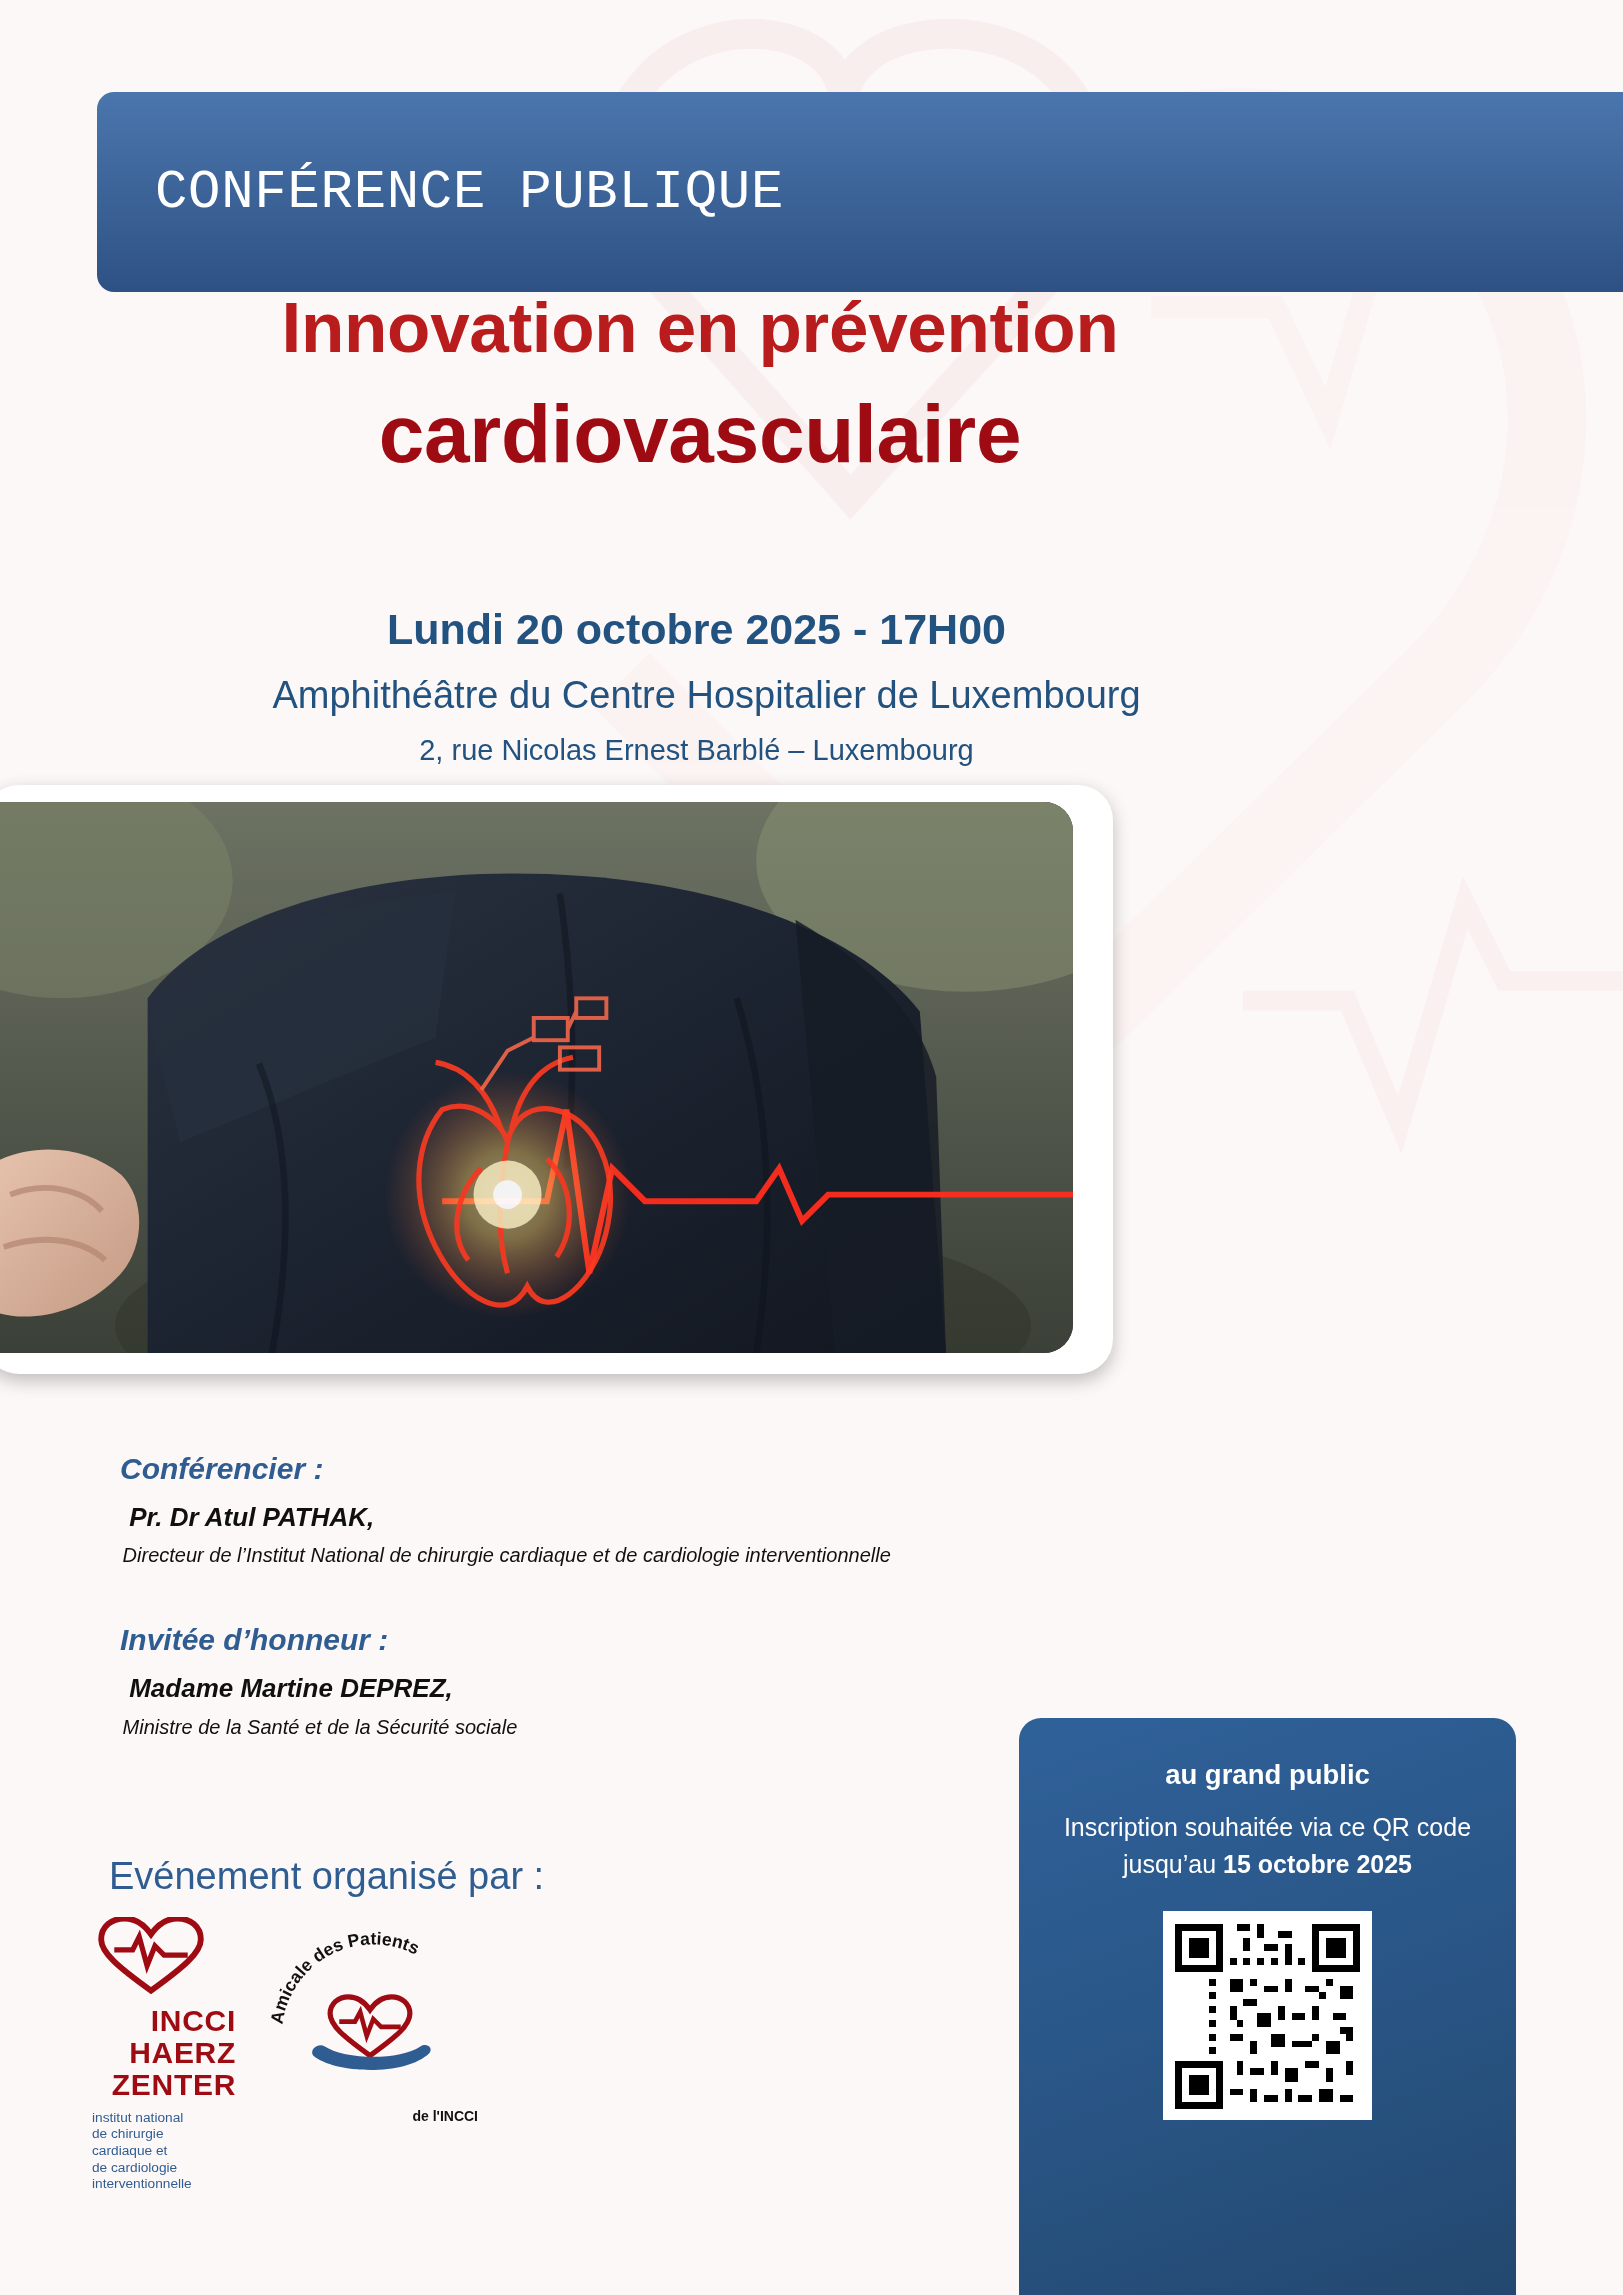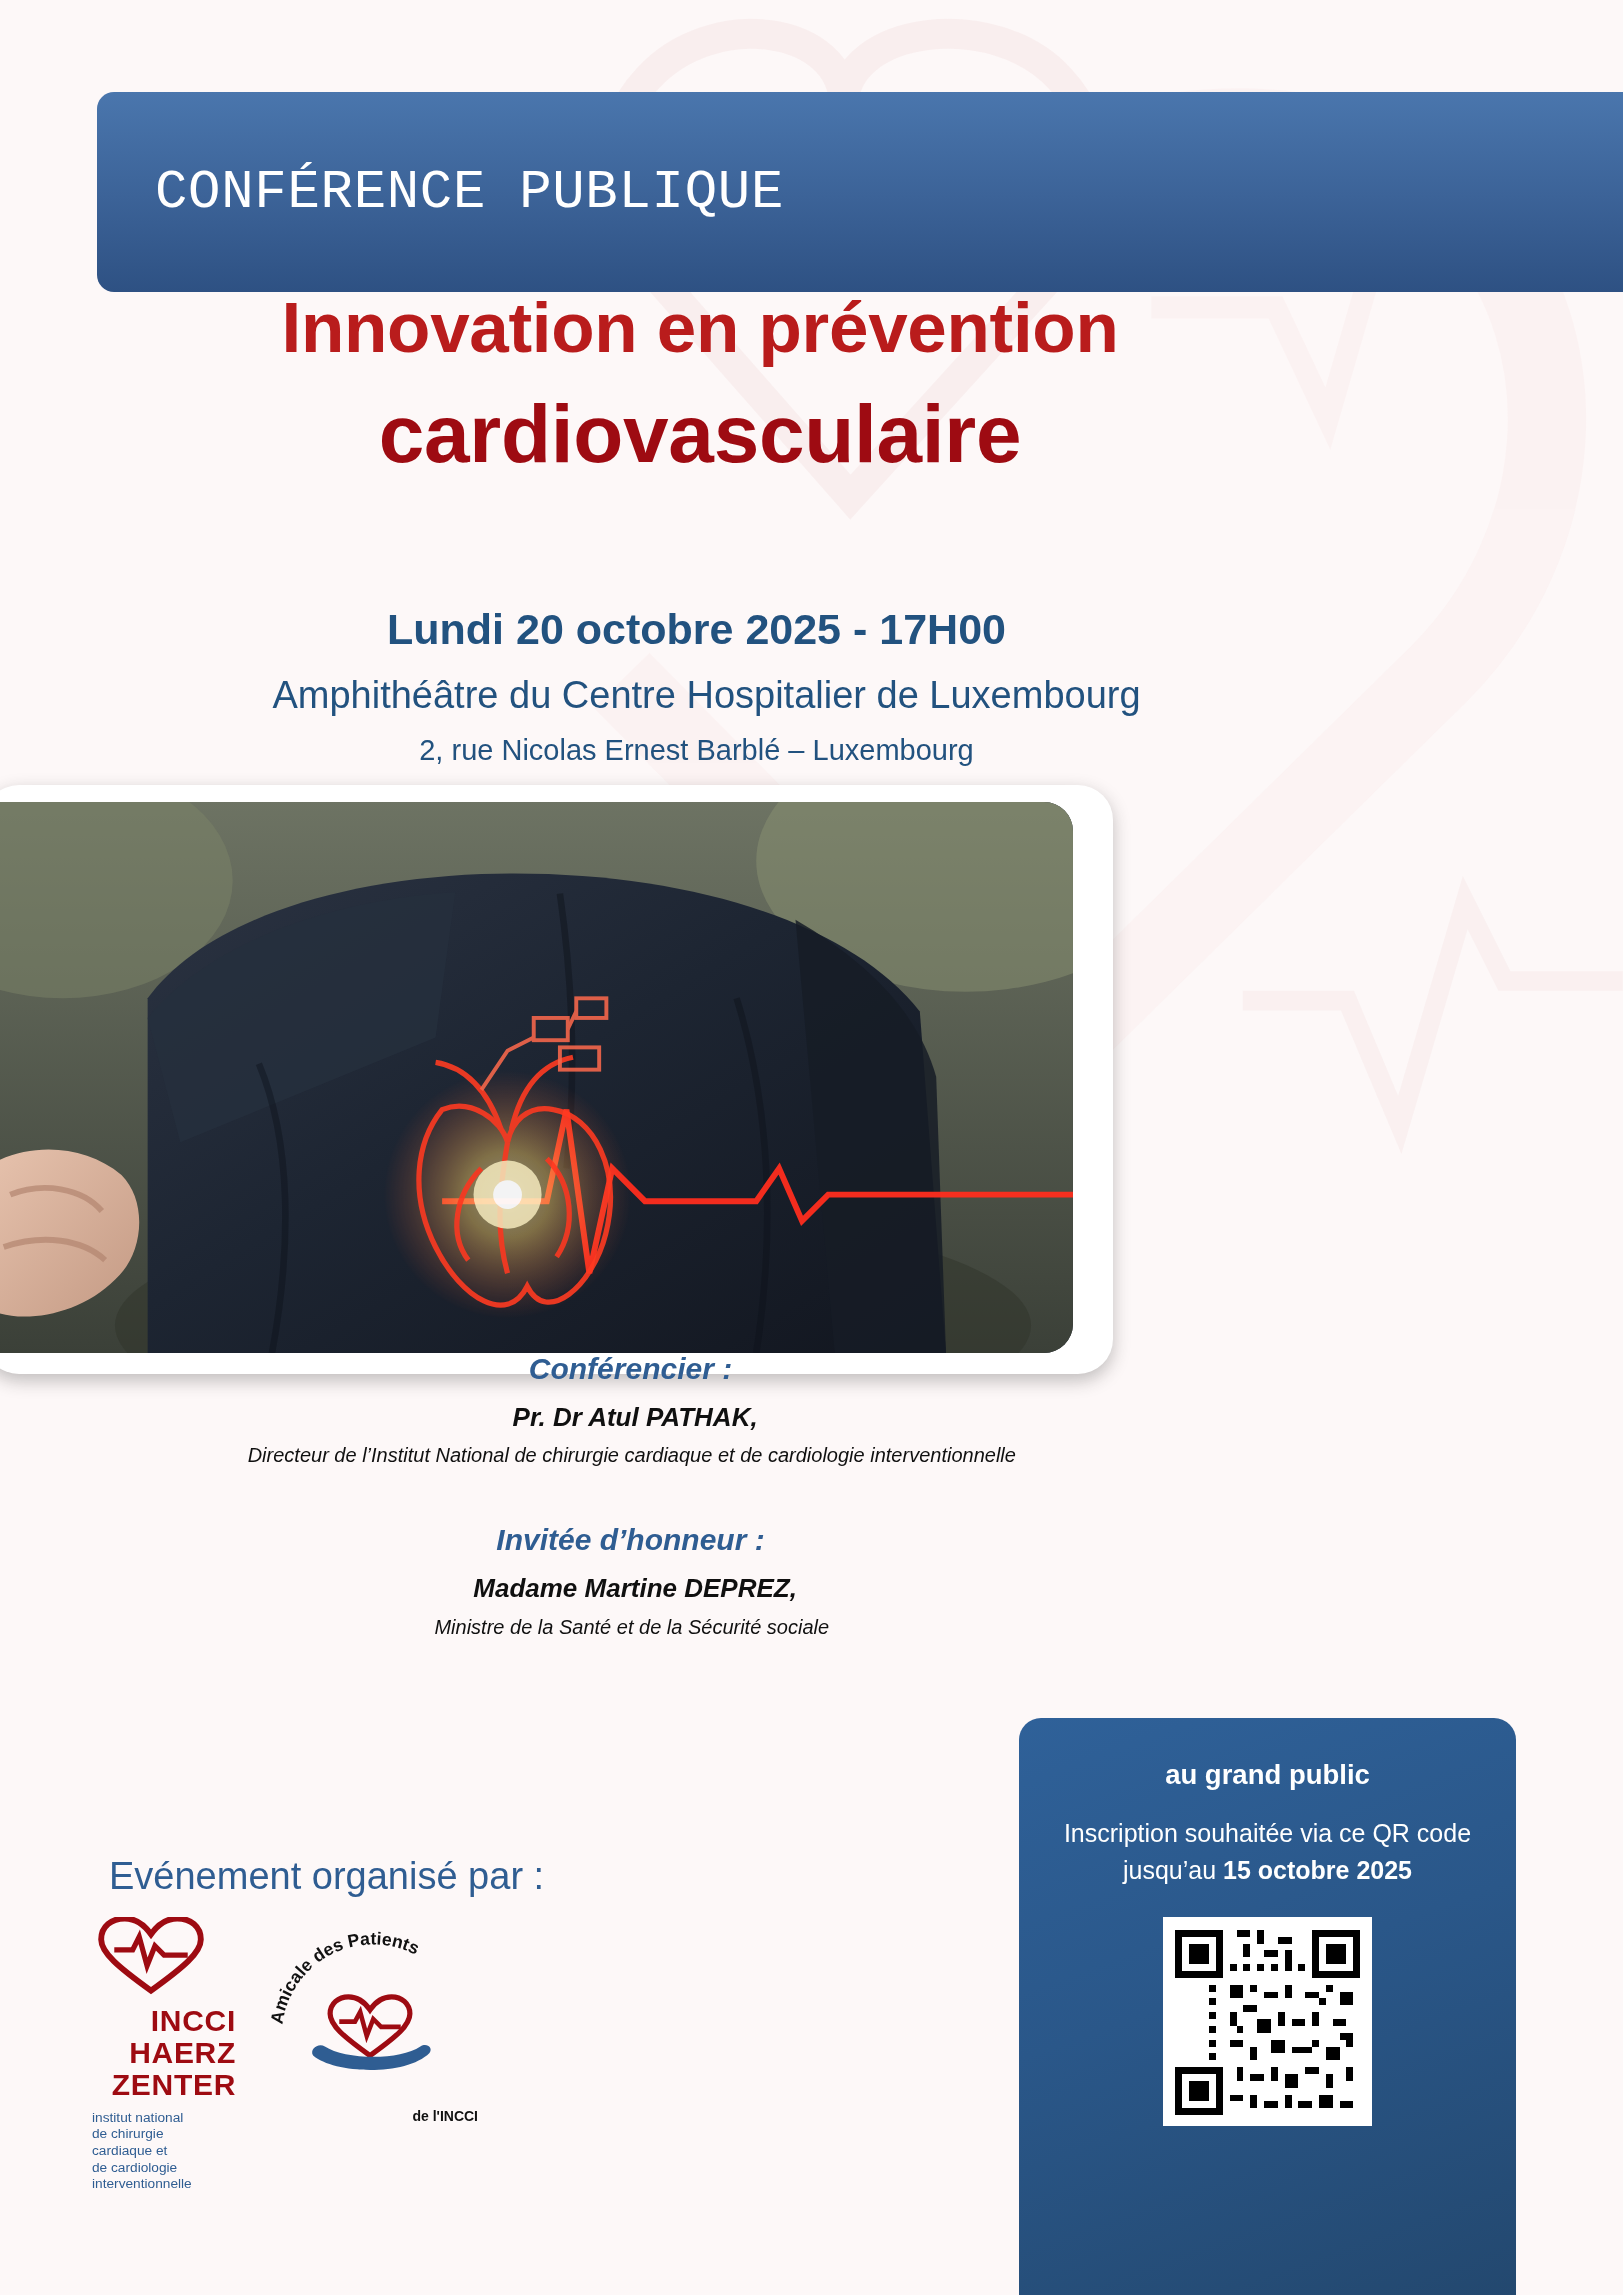--- a/index.html
+++ b/index.html
@@ -126,24 +126,23 @@
     border-bottom-right-radius: 29px;
     overflow: hidden;
     background: #1c2230;
   }
   .photo svg { display: block; }
 
   
   .info-block {
     position: absolute;
     left: 120px;
-    top: 1352px;
+    top: 1452px;
     width: 1021px;
     z-index: 3;
-    text-align: center;
   }
   .info-label {
     color: #2f5d92;
     font-size: 30px;
     font-style: italic;
     font-weight: bold;
     margin-bottom: 15.7px;
   }
   .info-name {
     color: #101010;
@@ -226,21 +225,21 @@
   .qr-head {
     color: #ffffff;
     font-size: 27.5px;
     font-weight: bold;
     line-height: 1.45;
   }
   .qr-sub {
     color: #ffffff;
     font-size: 25px;
     line-height: 1.5;
-    margin-top: 20px;
+    margin-top: 14px;
     padding: 0 26px;
   }
   .qr-sub b { font-weight: bold; }
   .qr-img {
     margin: 27.5px auto 0;
     width: 209px;
     height: 209px;
     background: #ffffff;
     padding: 5.2px;
   }

